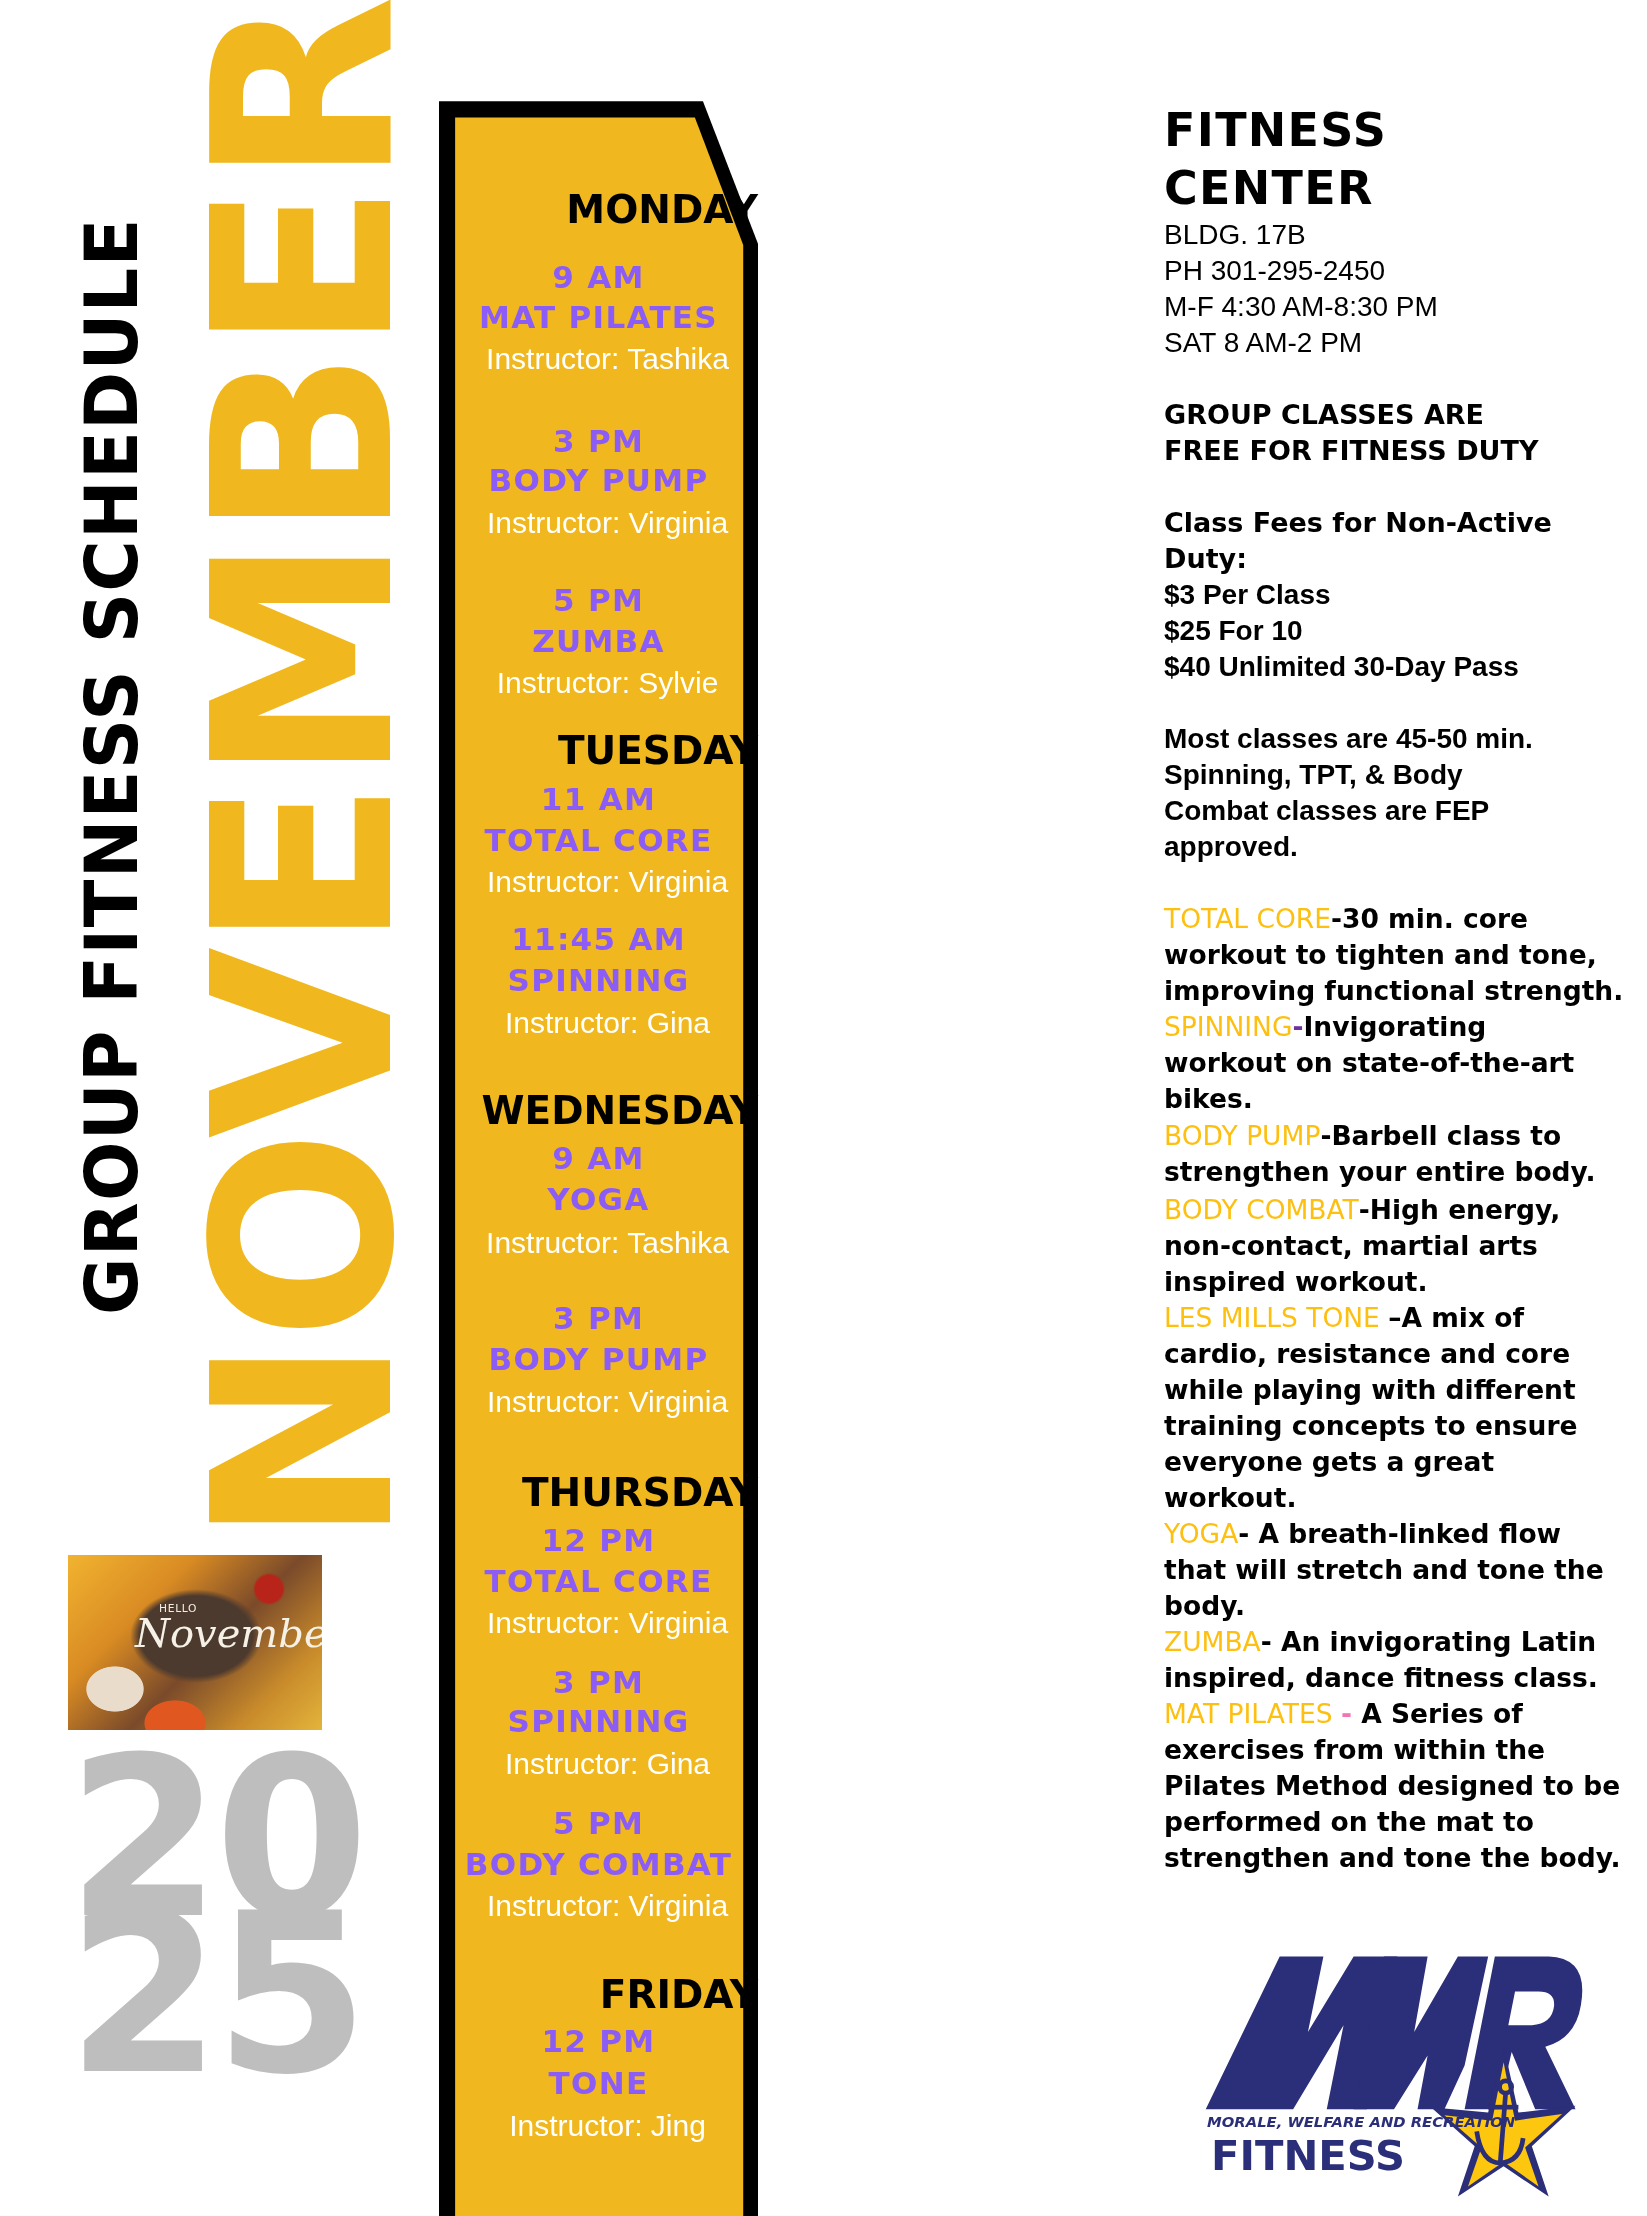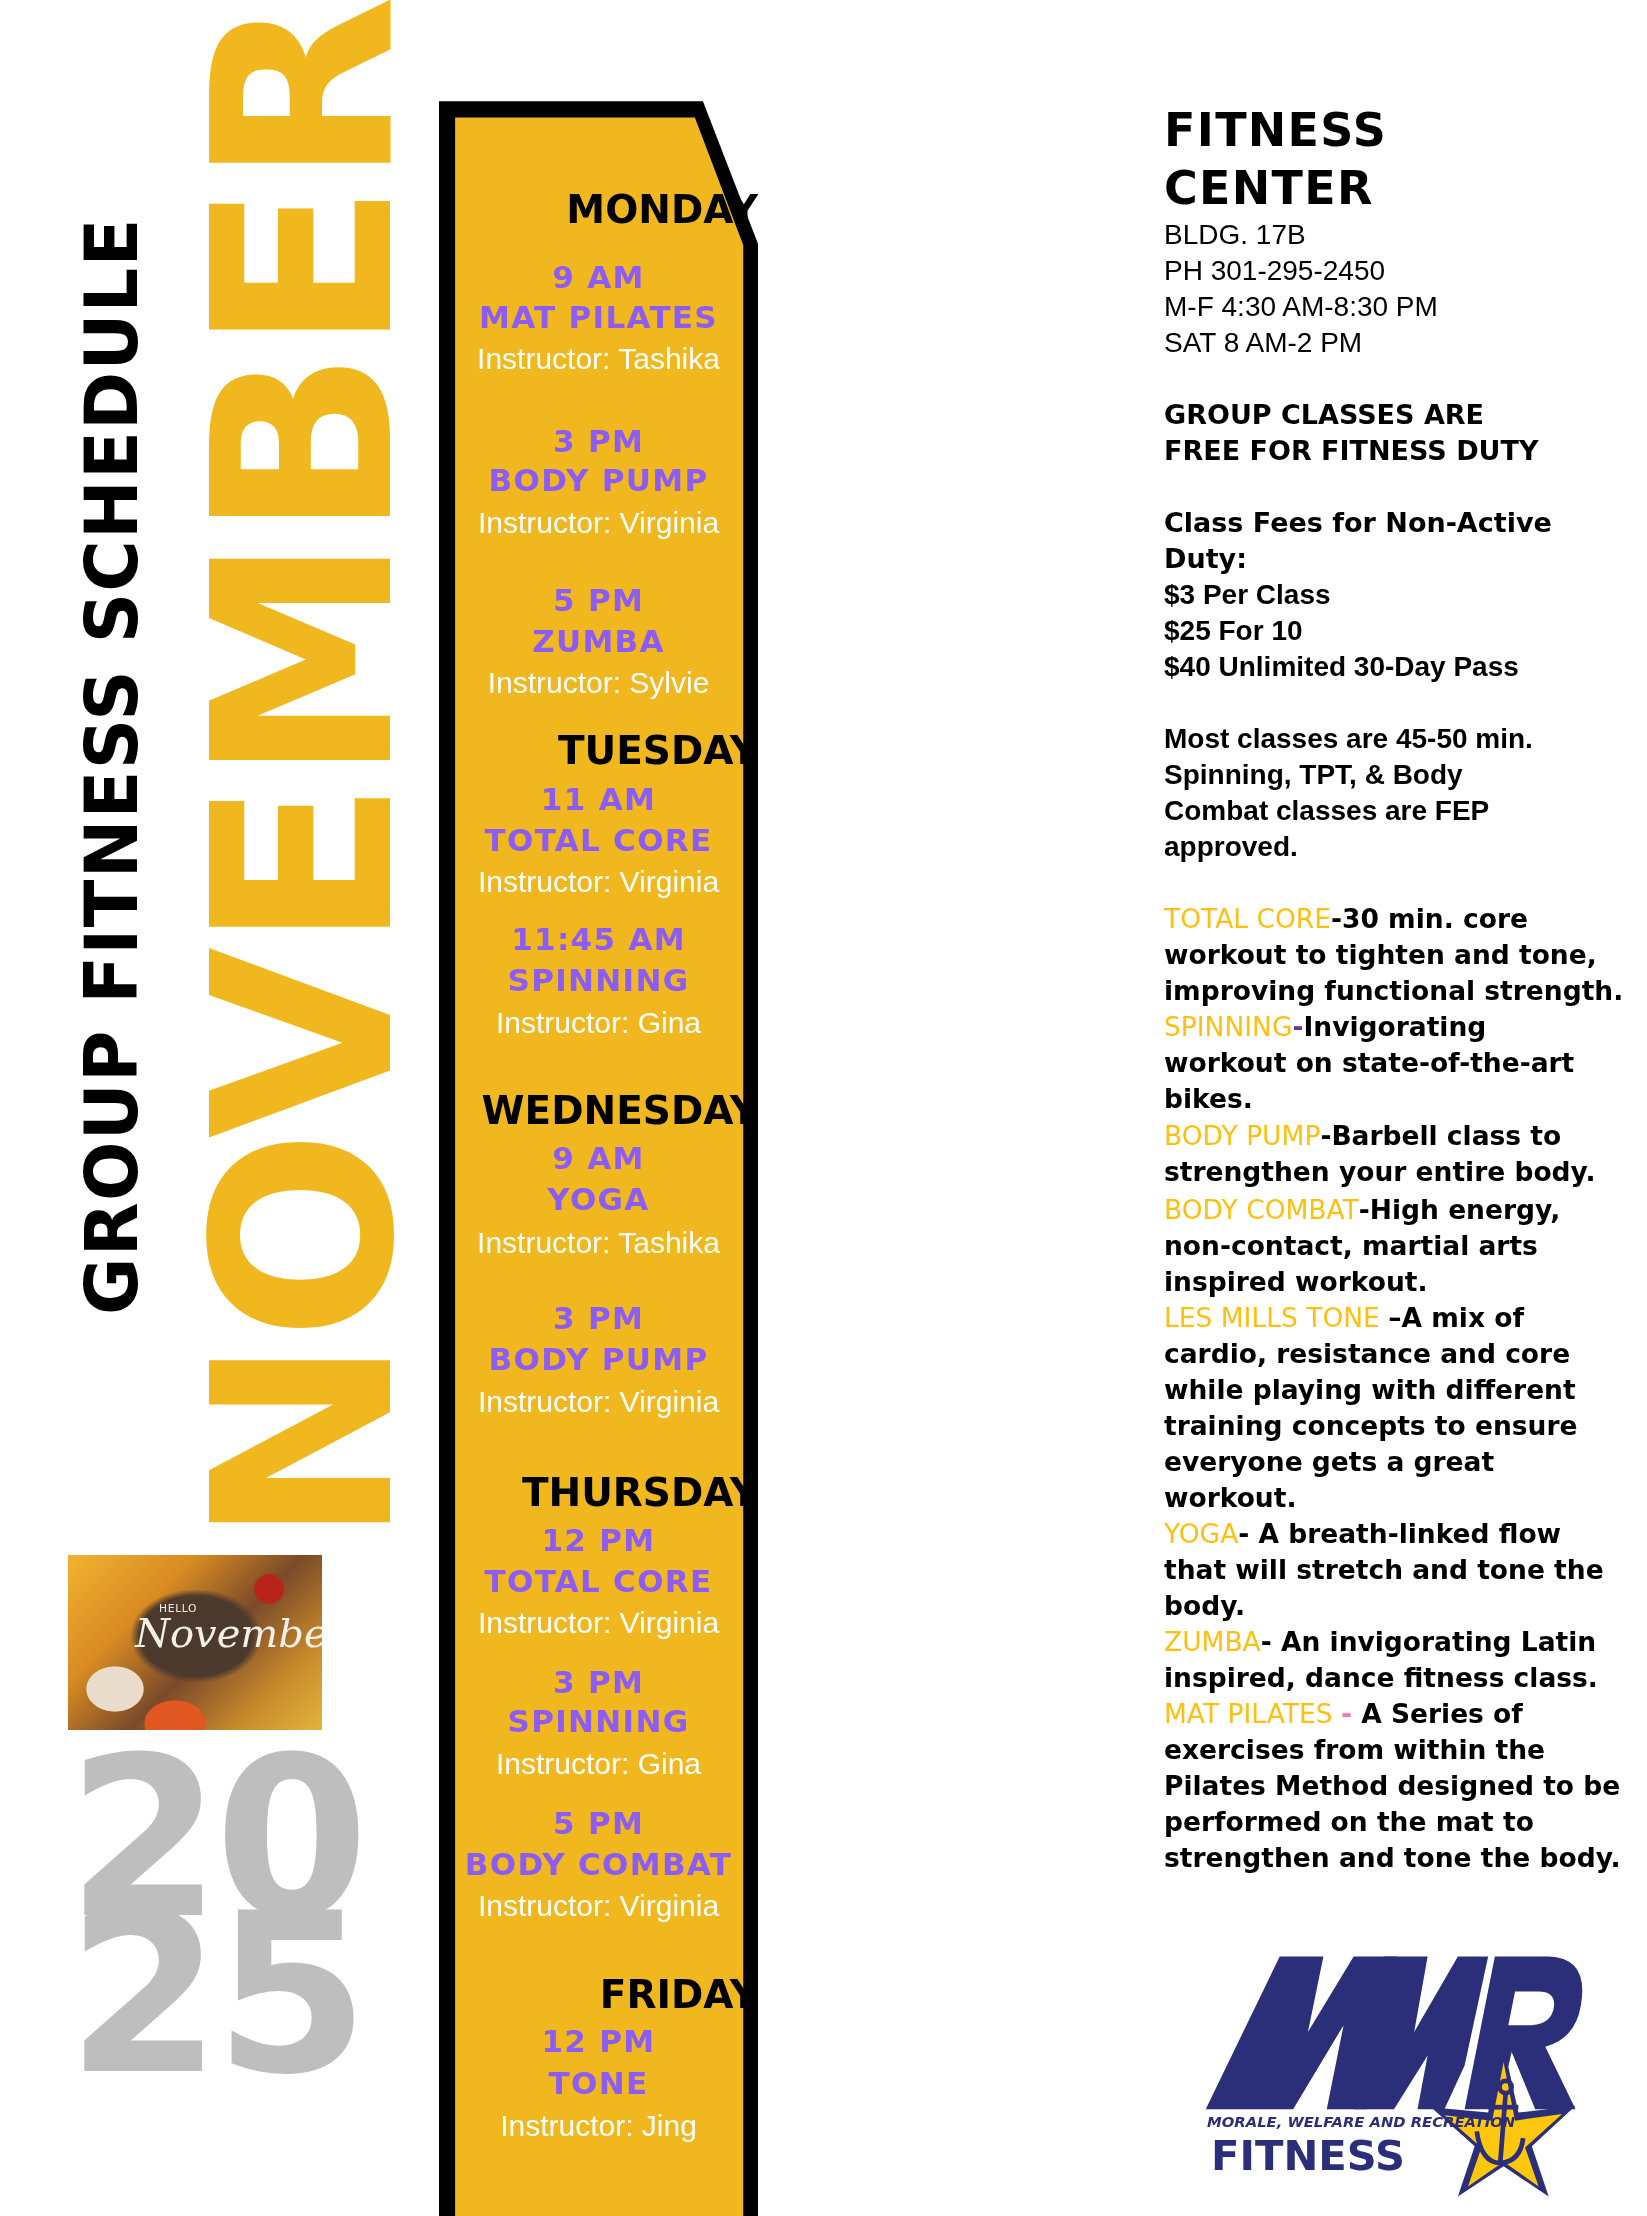--- a/index.html
+++ b/index.html
@@ -21,21 +21,21 @@
     radial-gradient(ellipse 94px 67px at 128px 81px, #4d3a2e 0 60%, transparent 70%),
     linear-gradient(135deg, #f1b330 0%, #d98b23 30%, #7a4a2a 55%, #c98b2b 80%, #e3b43b 100%); }
   #autumn-image .hello { position:absolute; left:91px; top:47px; font-family:"DejaVu Sans", sans-serif; font-size:10.7px; color:#f3eee4; letter-spacing:0.7px; }
   #autumn-image .nov { position:absolute; left:67px; top:55px; font-family:"DejaVu Serif", serif; font-style:italic; font-size:40px; color:#f6f1e6; }
 
   
   #schedule-panel { position:absolute; left:439px; top:101px; width:319px; height:2116px; }
   #schedule-panel svg { position:absolute; left:0; top:0; }
   .day { position:absolute; left:439px; width:319px; text-align:right; font-family:"DejaVu Sans", sans-serif; font-weight:bold; color:#000; font-size:39px; line-height:1; transform:translateY(-50%); }
   .cls-time, .cls-name { position:absolute; left:439px; width:319px; text-align:center; font-family:"DejaVu Sans", sans-serif; font-weight:bold; color:#8b5cf6; font-size:31px; line-height:1; transform:translateY(-50%); letter-spacing:1.3px; }
-  .cls-instr { position:absolute; left:439px; width:319px; text-align:center; font-family:"Liberation Sans", sans-serif; color:#fff; font-size:30px; line-height:1; transform:translateY(-50%); }
+  .cls-instr { position:absolute; left:439px; width:319px; text-align:center; font-family:"Liberation Sans", sans-serif; color:#fff; font-size:30px; line-height:1; transform:translateY(-50%);padding-left:9px; }
 
   
   #info { position:absolute; left:1164px; top:101px; width:470px; color:#000; }
   .info-title { font-family:"DejaVu Sans", sans-serif; font-weight:bold; font-size:46px; line-height:58px; letter-spacing:1.3px; }
   .info-line { font-family:"Liberation Sans", sans-serif; font-size:28px; line-height:36px; }
   .info-bold { font-family:"DejaVu Sans", sans-serif; font-weight:bold; font-size:27px; line-height:36px; }
   .info-note { font-family:"Liberation Sans", sans-serif; font-weight:bold; font-size:28px; line-height:36px; }
   .def { font-family:"DejaVu Sans", sans-serif; font-weight:bold; font-size:26.5px; line-height:36px; }
   .def .term { color:#FDBF10; font-weight:normal; }
   .def .dash-purple { color:#7030A0; }

